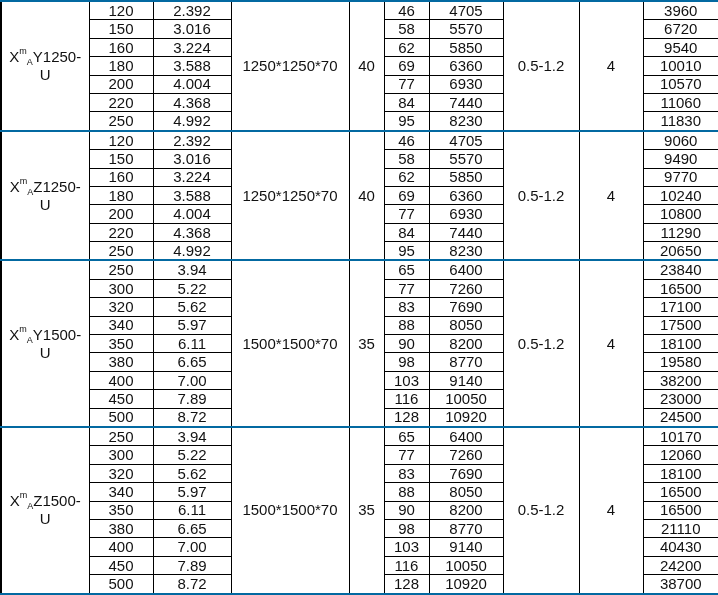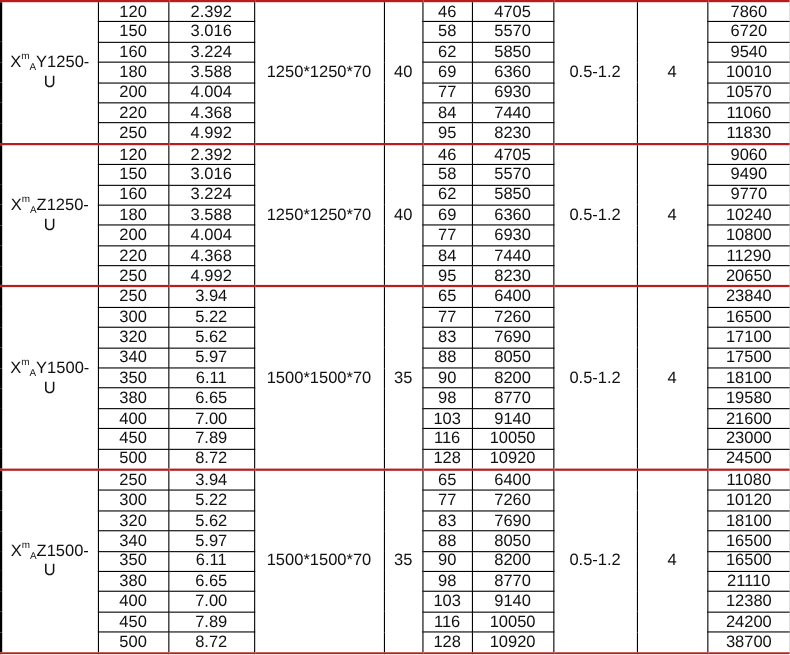--- a/index.html
+++ b/index.html
@@ -27,21 +27,21 @@
     border: 1px solid #000000;
     text-align: center;
     vertical-align: middle;
     height: 17.4px;
     padding: 0;
     overflow: hidden;
     white-space: nowrap;
     line-height: 1.05;
   }
   table.spec tr.group-start td {
-    border-top: 2px solid #b91c1c;
+    border-top: 2px solid #0369a1;
   }
   table.spec td.model-cell {
     white-space: normal;
     line-height: 1.2;
     font-size: 15px;
   }
   table.spec td.model-cell sup {
     font-size: 9px;
     vertical-align: top;
     position: relative;
@@ -78,21 +78,21 @@
         <tr class="group-start">
           <td rowspan="7" class="model-cell">X<sup>m</sup><sub>A</sub>Y1250-<br>U</td>
           <td>120</td>
           <td>2.392</td>
           <td rowspan="7">1250*1250*70</td>
           <td rowspan="7">40</td>
           <td>46</td>
           <td>4705</td>
           <td rowspan="7">0.5-1.2</td>
           <td rowspan="7">4</td>
-          <td>7860</td>
+          <td>3960</td>
         </tr>
         <tr>
           <td>150</td>
           <td>3.016</td>
           <td>58</td>
           <td>5570</td>
           <td>6720</td>
         </tr>
         <tr>
           <td>160</td>
@@ -228,21 +228,21 @@
           <td>6.65</td>
           <td>98</td>
           <td>8770</td>
           <td>19580</td>
         </tr>
         <tr>
           <td>400</td>
           <td>7.00</td>
           <td>103</td>
           <td>9140</td>
-          <td>21600</td>
+          <td>38200</td>
         </tr>
         <tr>
           <td>450</td>
           <td>7.89</td>
           <td>116</td>
           <td>10050</td>
           <td>23000</td>
         </tr>
         <tr>
           <td>500</td>
@@ -254,28 +254,28 @@
         <tr class="group-start">
           <td rowspan="9" class="model-cell">X<sup>m</sup><sub>A</sub>Z1500-<br>U</td>
           <td>250</td>
           <td>3.94</td>
           <td rowspan="9">1500*1500*70</td>
           <td rowspan="9">35</td>
           <td>65</td>
           <td>6400</td>
           <td rowspan="9">0.5-1.2</td>
           <td rowspan="9">4</td>
-          <td>11080</td>
+          <td>10170</td>
         </tr>
         <tr>
           <td>300</td>
           <td>5.22</td>
           <td>77</td>
           <td>7260</td>
-          <td>10120</td>
+          <td>12060</td>
         </tr>
         <tr>
           <td>320</td>
           <td>5.62</td>
           <td>83</td>
           <td>7690</td>
           <td>18100</td>
         </tr>
         <tr>
           <td>340</td>
@@ -296,21 +296,21 @@
           <td>6.65</td>
           <td>98</td>
           <td>8770</td>
           <td>21110</td>
         </tr>
         <tr>
           <td>400</td>
           <td>7.00</td>
           <td>103</td>
           <td>9140</td>
-          <td>12380</td>
+          <td>40430</td>
         </tr>
         <tr>
           <td>450</td>
           <td>7.89</td>
           <td>116</td>
           <td>10050</td>
           <td>24200</td>
         </tr>
         <tr>
           <td>500</td>

